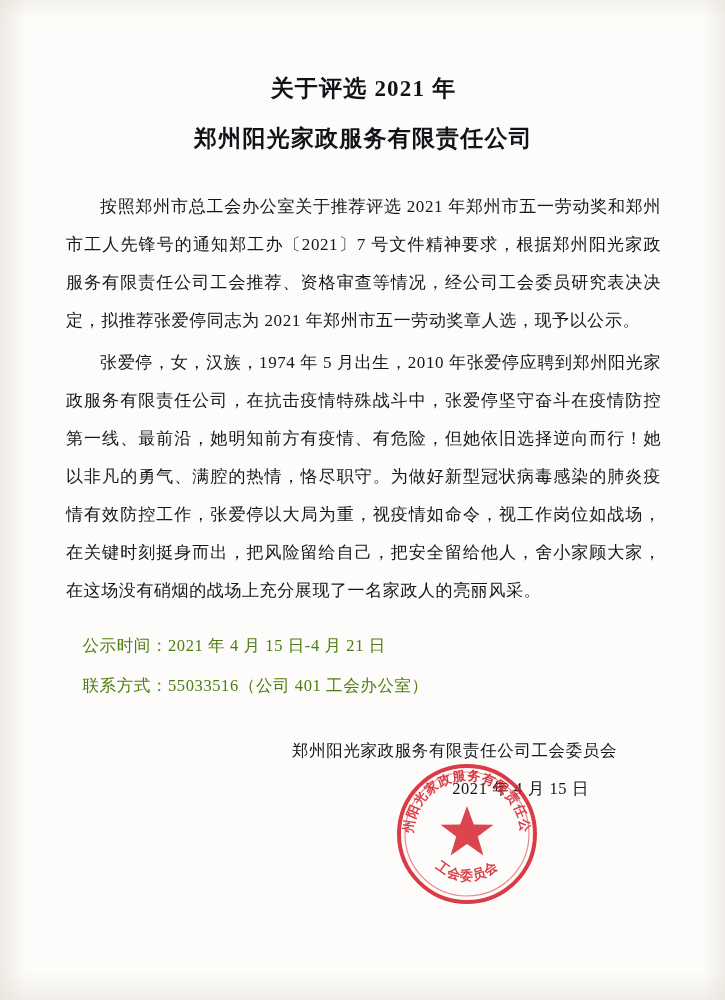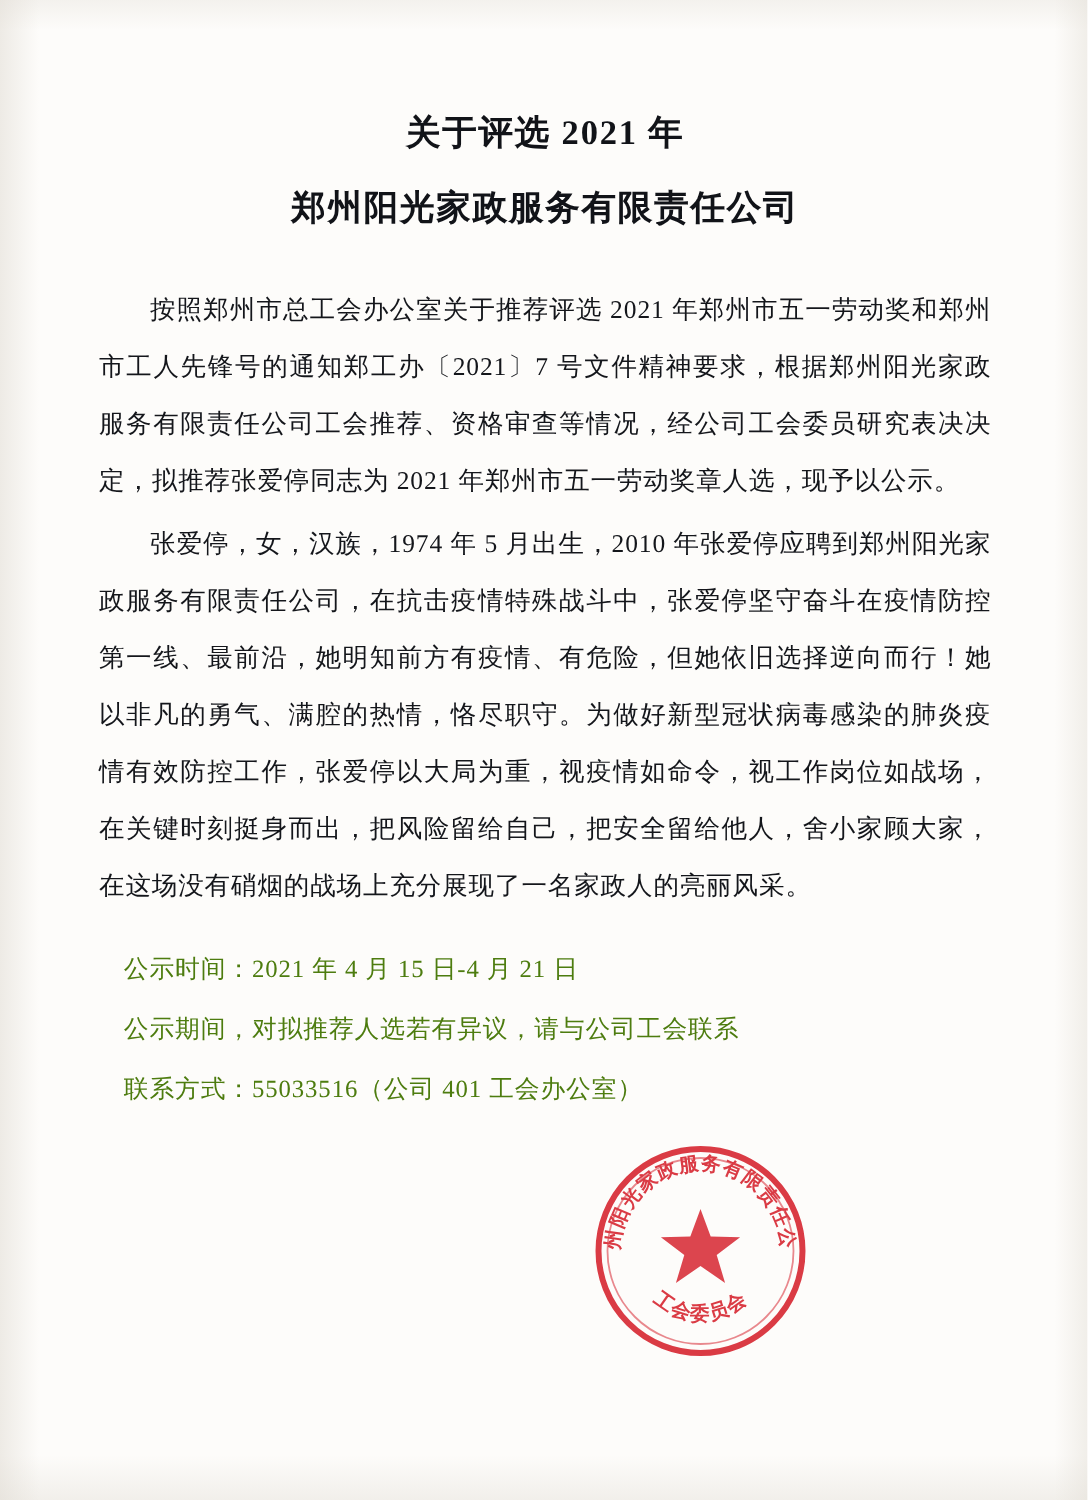--- a/index.html
+++ b/index.html
@@ -128,24 +128,27 @@
       <div class="title-line second">郑州阳光家政服务有限责任公司</div>
     </div>
 
     <div class="body-block">
       <p class="para">按照郑州市总工会办公室关于推荐评选 2021 年郑州市五一劳动奖和郑州市工人先锋号的通知郑工办〔2021〕7 号文件精神要求，根据郑州阳光家政服务有限责任公司工会推荐、资格审查等情况，经公司工会委员研究表决决定，拟推荐张爱停同志为 2021 年郑州市五一劳动奖章人选，现予以公示。</p>
       <p class="para tight">张爱停，女，汉族，1974 年 5 月出生，2010 年张爱停应聘到郑州阳光家政服务有限责任公司，在抗击疫情特殊战斗中，张爱停坚守奋斗在疫情防控第一线、最前沿，她明知前方有疫情、有危险，但她依旧选择逆向而行！她以非凡的勇气、满腔的热情，恪尽职守。为做好新型冠状病毒感染的肺炎疫情有效防控工作，张爱停以大局为重，视疫情如命令，视工作岗位如战场，在关键时刻挺身而出，把风险留给自己，把安全留给他人，舍小家顾大家，在这场没有硝烟的战场上充分展现了一名家政人的亮丽风采。</p>
     </div>
 
     <div class="info-block">
       <div class="info-line">公示时间：2021 年 4 月 15 日-4 月 21 日</div>
-      <div class="info-line">公示期间，对拟推荐人选若有异议，请与公司工会联系</div>
       <div class="info-line">联系方式：55033516（公司 401 工会办公室）</div>
     </div>
 
+    <div class="sign-block">
+      <div class="sign-line">郑州阳光家政服务有限责任公司工会委员会</div>
+      <div class="sign-line date">2021 年 4 月 15 日</div>
+    </div>
 
   </div>
 
   <div class="seal">
     <svg width="144" height="144" viewBox="0 0 144 144" xmlns="http://www.w3.org/2000/svg">
       <defs>
         <path id="sealArcTop" d="M 18,72 A 54,54 0 1 1 126,72"></path>
         <path id="sealArcBottom" d="M 26,72 A 46,46 0 0 0 118,72"></path>
       </defs>
       <circle cx="72" cy="72" r="68" fill="none" stroke="#d6212c" stroke-width="4"></circle>

